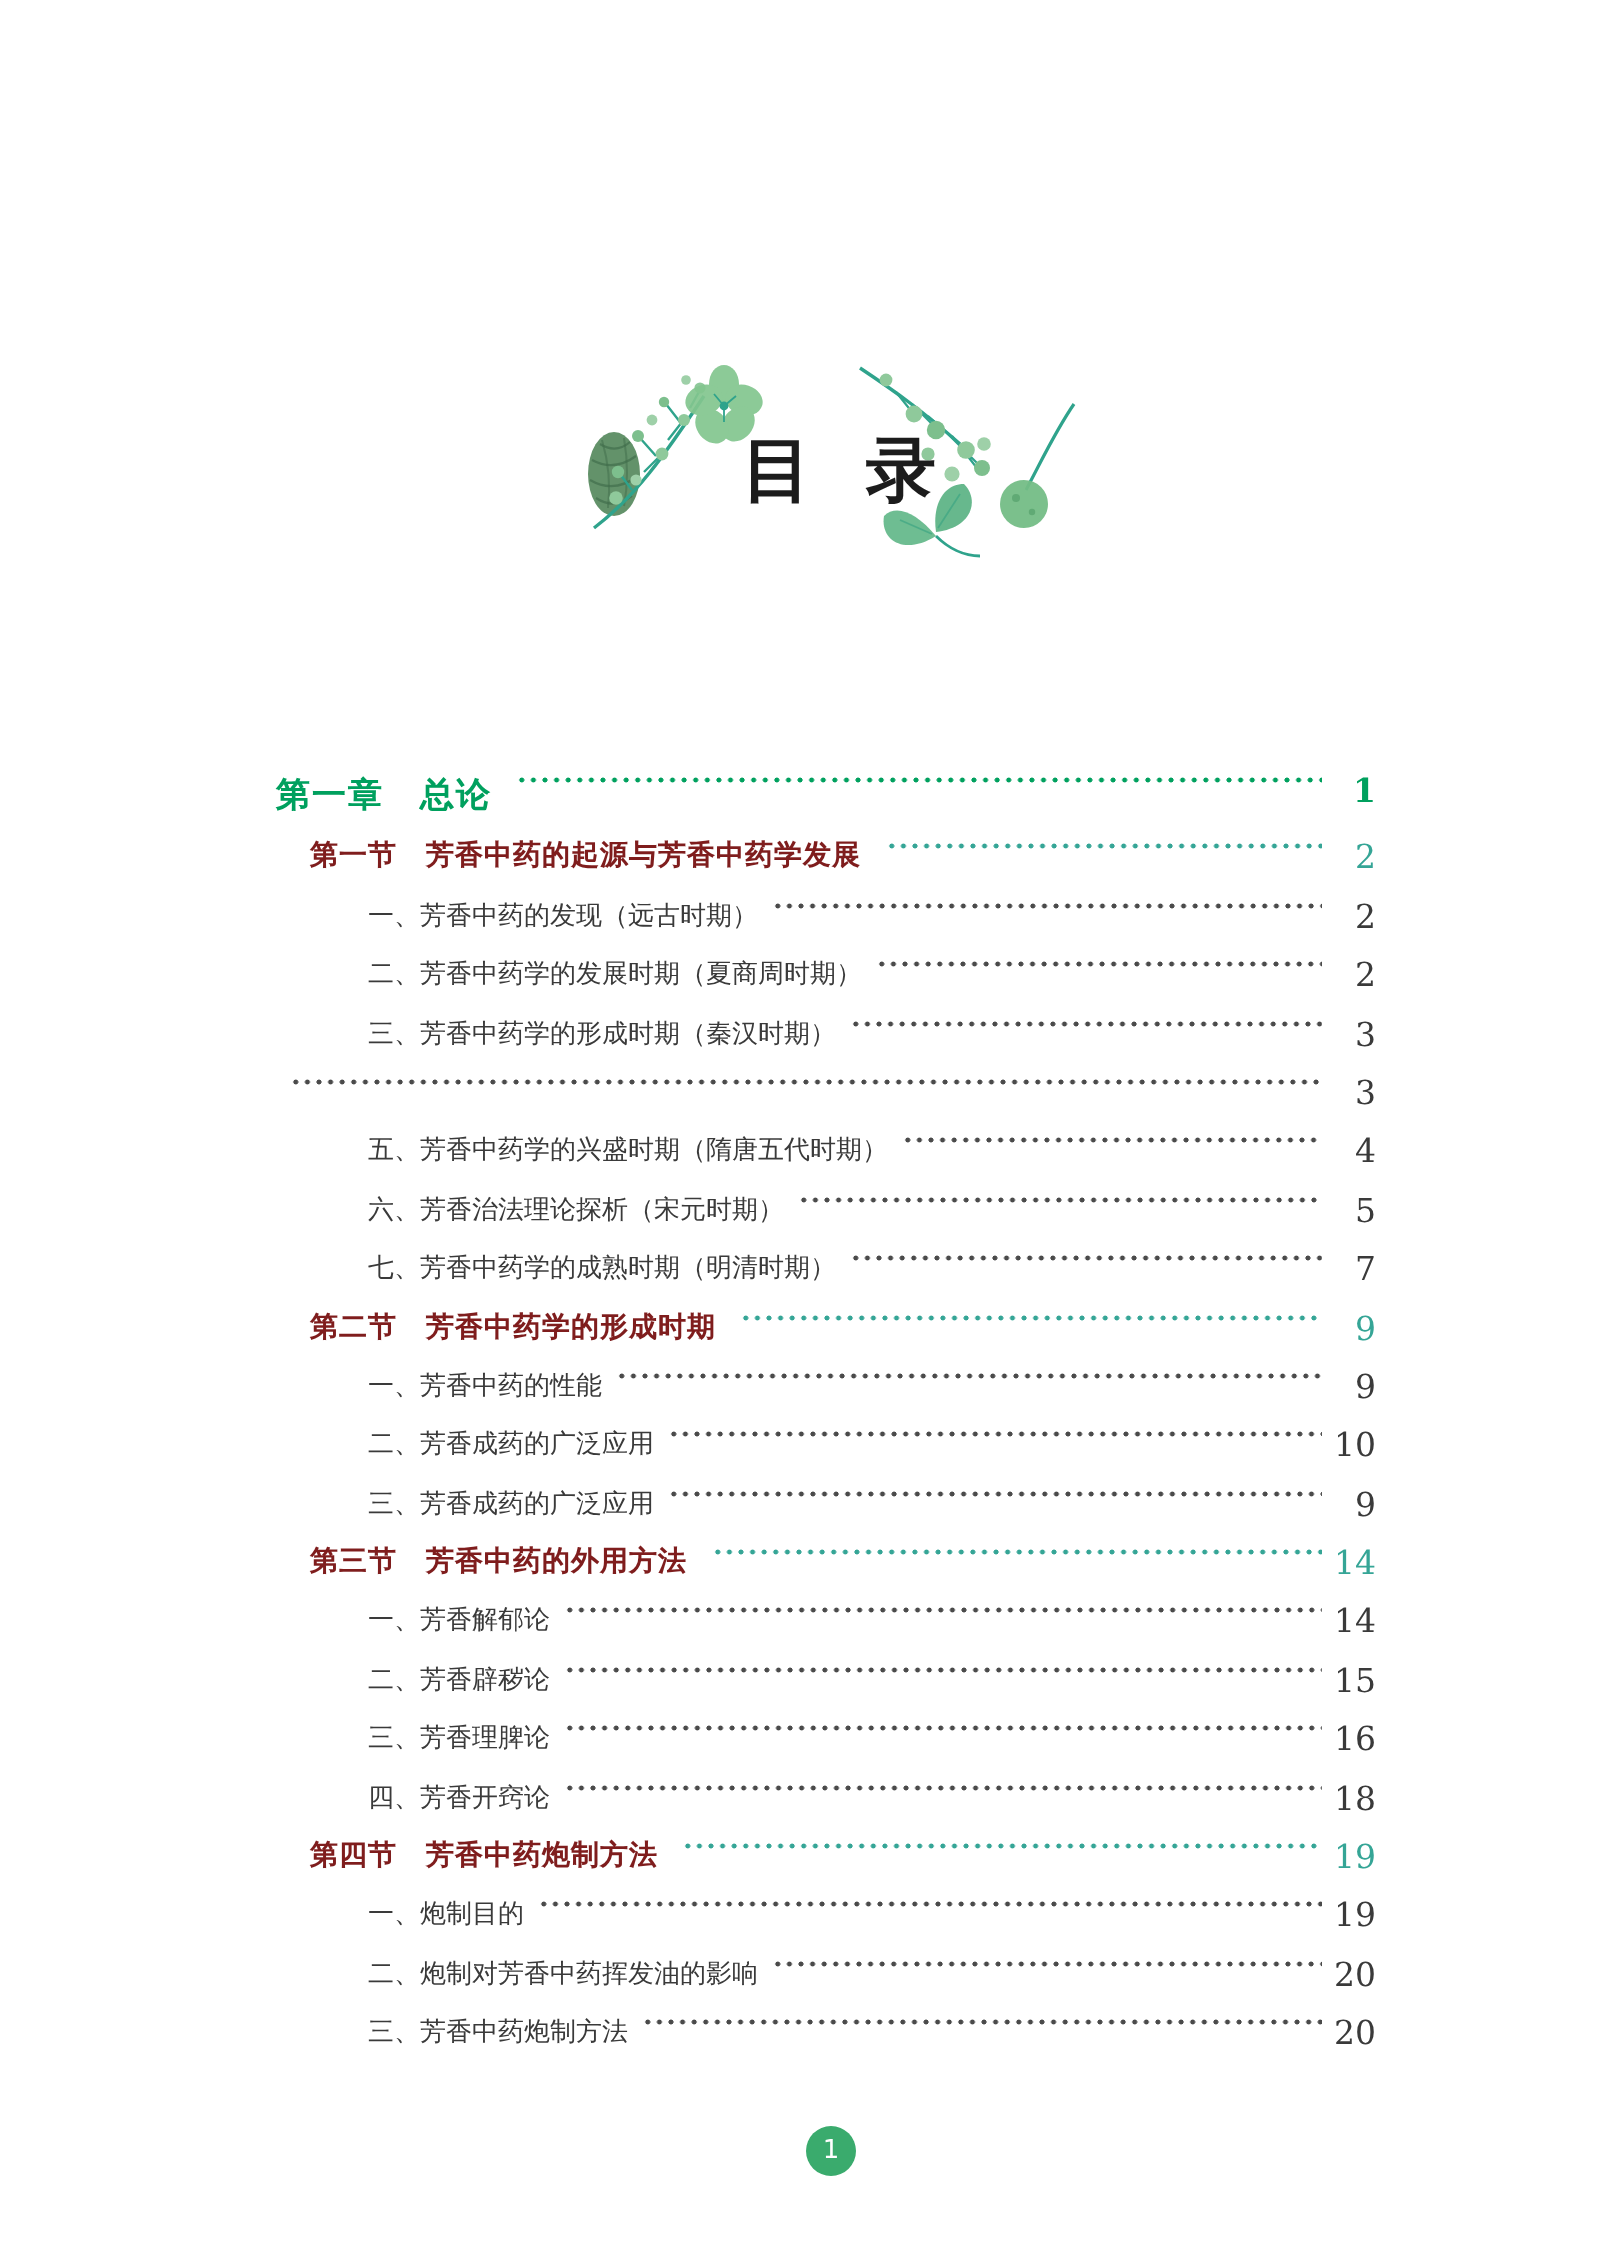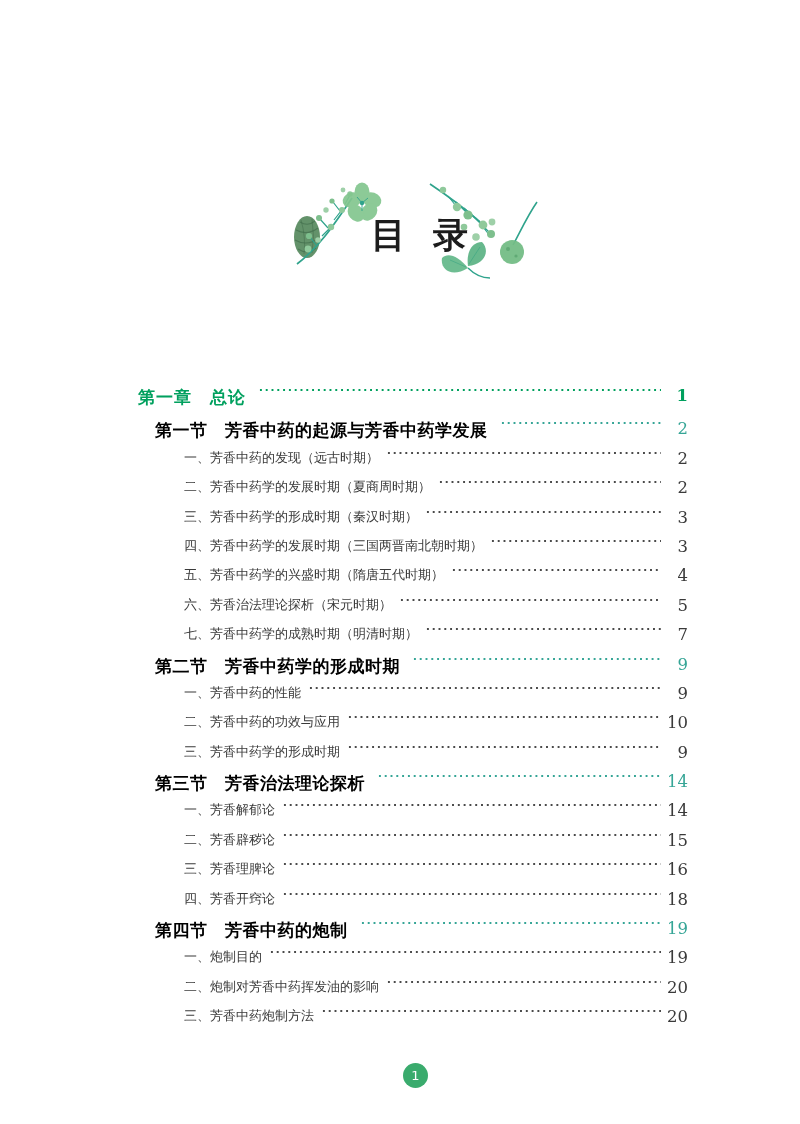--- a/index.html
+++ b/index.html
@@ -19,21 +19,21 @@
   }
   
   .toc{position:absolute;left:138px;top:386px;width:550px;}
   .toc-row{display:flex;height:29.4px;}
   .toc-row.chapter{margin-bottom:4px;}
   .toc-row .label{white-space:nowrap;flex:0 0 auto;}
   .toc-row.chapter .label{
     font-weight:bold;font-size:17px;color:#00a05e;letter-spacing:1px;
   }
   .toc-row.section .label{
-    font-weight:bold;font-size:17px;color:#000000;letter-spacing:0.5px;
+    font-weight:bold;font-size:14px;color:#7f1d1d;letter-spacing:0.5px;
     margin-left:17px;
   }
   .toc-row.item .label{
     font-family:"DejaVu Serif","Liberation Serif",serif;
     font-size:13px;color:#3a3a3a;margin-left:46px;
   }
   .leader{
     flex:1 1 auto;height:4px;margin:2px 5px 0 7px;
     background-image:radial-gradient(circle, currentColor 1.15px, transparent 1.35px);
     background-size:5.8px 4px;background-repeat:repeat-x;background-position:left center;
@@ -143,21 +143,20 @@
     <span class="label">二、芳香中药学的发展时期（夏商周时期）</span>
     <span class="leader"></span>
     <span class="pagenum">2</span>
   </div>
     <div class="toc-row item">
     <span class="label">三、芳香中药学的形成时期（秦汉时期）</span>
     <span class="leader"></span>
     <span class="pagenum">3</span>
   </div>
     <div class="toc-row item">
-    <span class="label">四、芳香中药学的发展时期（三国两晋南北朝时期）</span>
     <span class="leader"></span>
     <span class="pagenum">3</span>
   </div>
     <div class="toc-row item">
     <span class="label">五、芳香中药学的兴盛时期（隋唐五代时期）</span>
     <span class="leader"></span>
     <span class="pagenum">4</span>
   </div>
     <div class="toc-row item">
     <span class="label">六、芳香治法理论探析（宋元时期）</span>
@@ -173,31 +172,31 @@
     <span class="label">第二节　芳香中药学的形成时期</span>
     <span class="leader"></span>
     <span class="pagenum">9</span>
   </div>
     <div class="toc-row item">
     <span class="label">一、芳香中药的性能</span>
     <span class="leader"></span>
     <span class="pagenum">9</span>
   </div>
     <div class="toc-row item">
-    <span class="label">二、芳香中药的功效与应用</span>
+    <span class="label">二、芳香成药的广泛应用</span>
     <span class="leader"></span>
     <span class="pagenum">10</span>
   </div>
     <div class="toc-row item">
-    <span class="label">三、芳香中药学的形成时期</span>
+    <span class="label">三、芳香成药的广泛应用</span>
     <span class="leader"></span>
     <span class="pagenum">9</span>
   </div>
     <div class="toc-row section">
-    <span class="label">第三节　芳香治法理论探析</span>
+    <span class="label">第三节　芳香中药的外用方法</span>
     <span class="leader"></span>
     <span class="pagenum">14</span>
   </div>
     <div class="toc-row item">
     <span class="label">一、芳香解郁论</span>
     <span class="leader"></span>
     <span class="pagenum">14</span>
   </div>
     <div class="toc-row item">
     <span class="label">二、芳香辟秽论</span>
@@ -208,21 +207,21 @@
     <span class="label">三、芳香理脾论</span>
     <span class="leader"></span>
     <span class="pagenum">16</span>
   </div>
     <div class="toc-row item">
     <span class="label">四、芳香开窍论</span>
     <span class="leader"></span>
     <span class="pagenum">18</span>
   </div>
     <div class="toc-row section">
-    <span class="label">第四节　芳香中药的炮制</span>
+    <span class="label">第四节　芳香中药炮制方法</span>
     <span class="leader"></span>
     <span class="pagenum">19</span>
   </div>
     <div class="toc-row item">
     <span class="label">一、炮制目的</span>
     <span class="leader"></span>
     <span class="pagenum">19</span>
   </div>
     <div class="toc-row item">
     <span class="label">二、炮制对芳香中药挥发油的影响</span>

